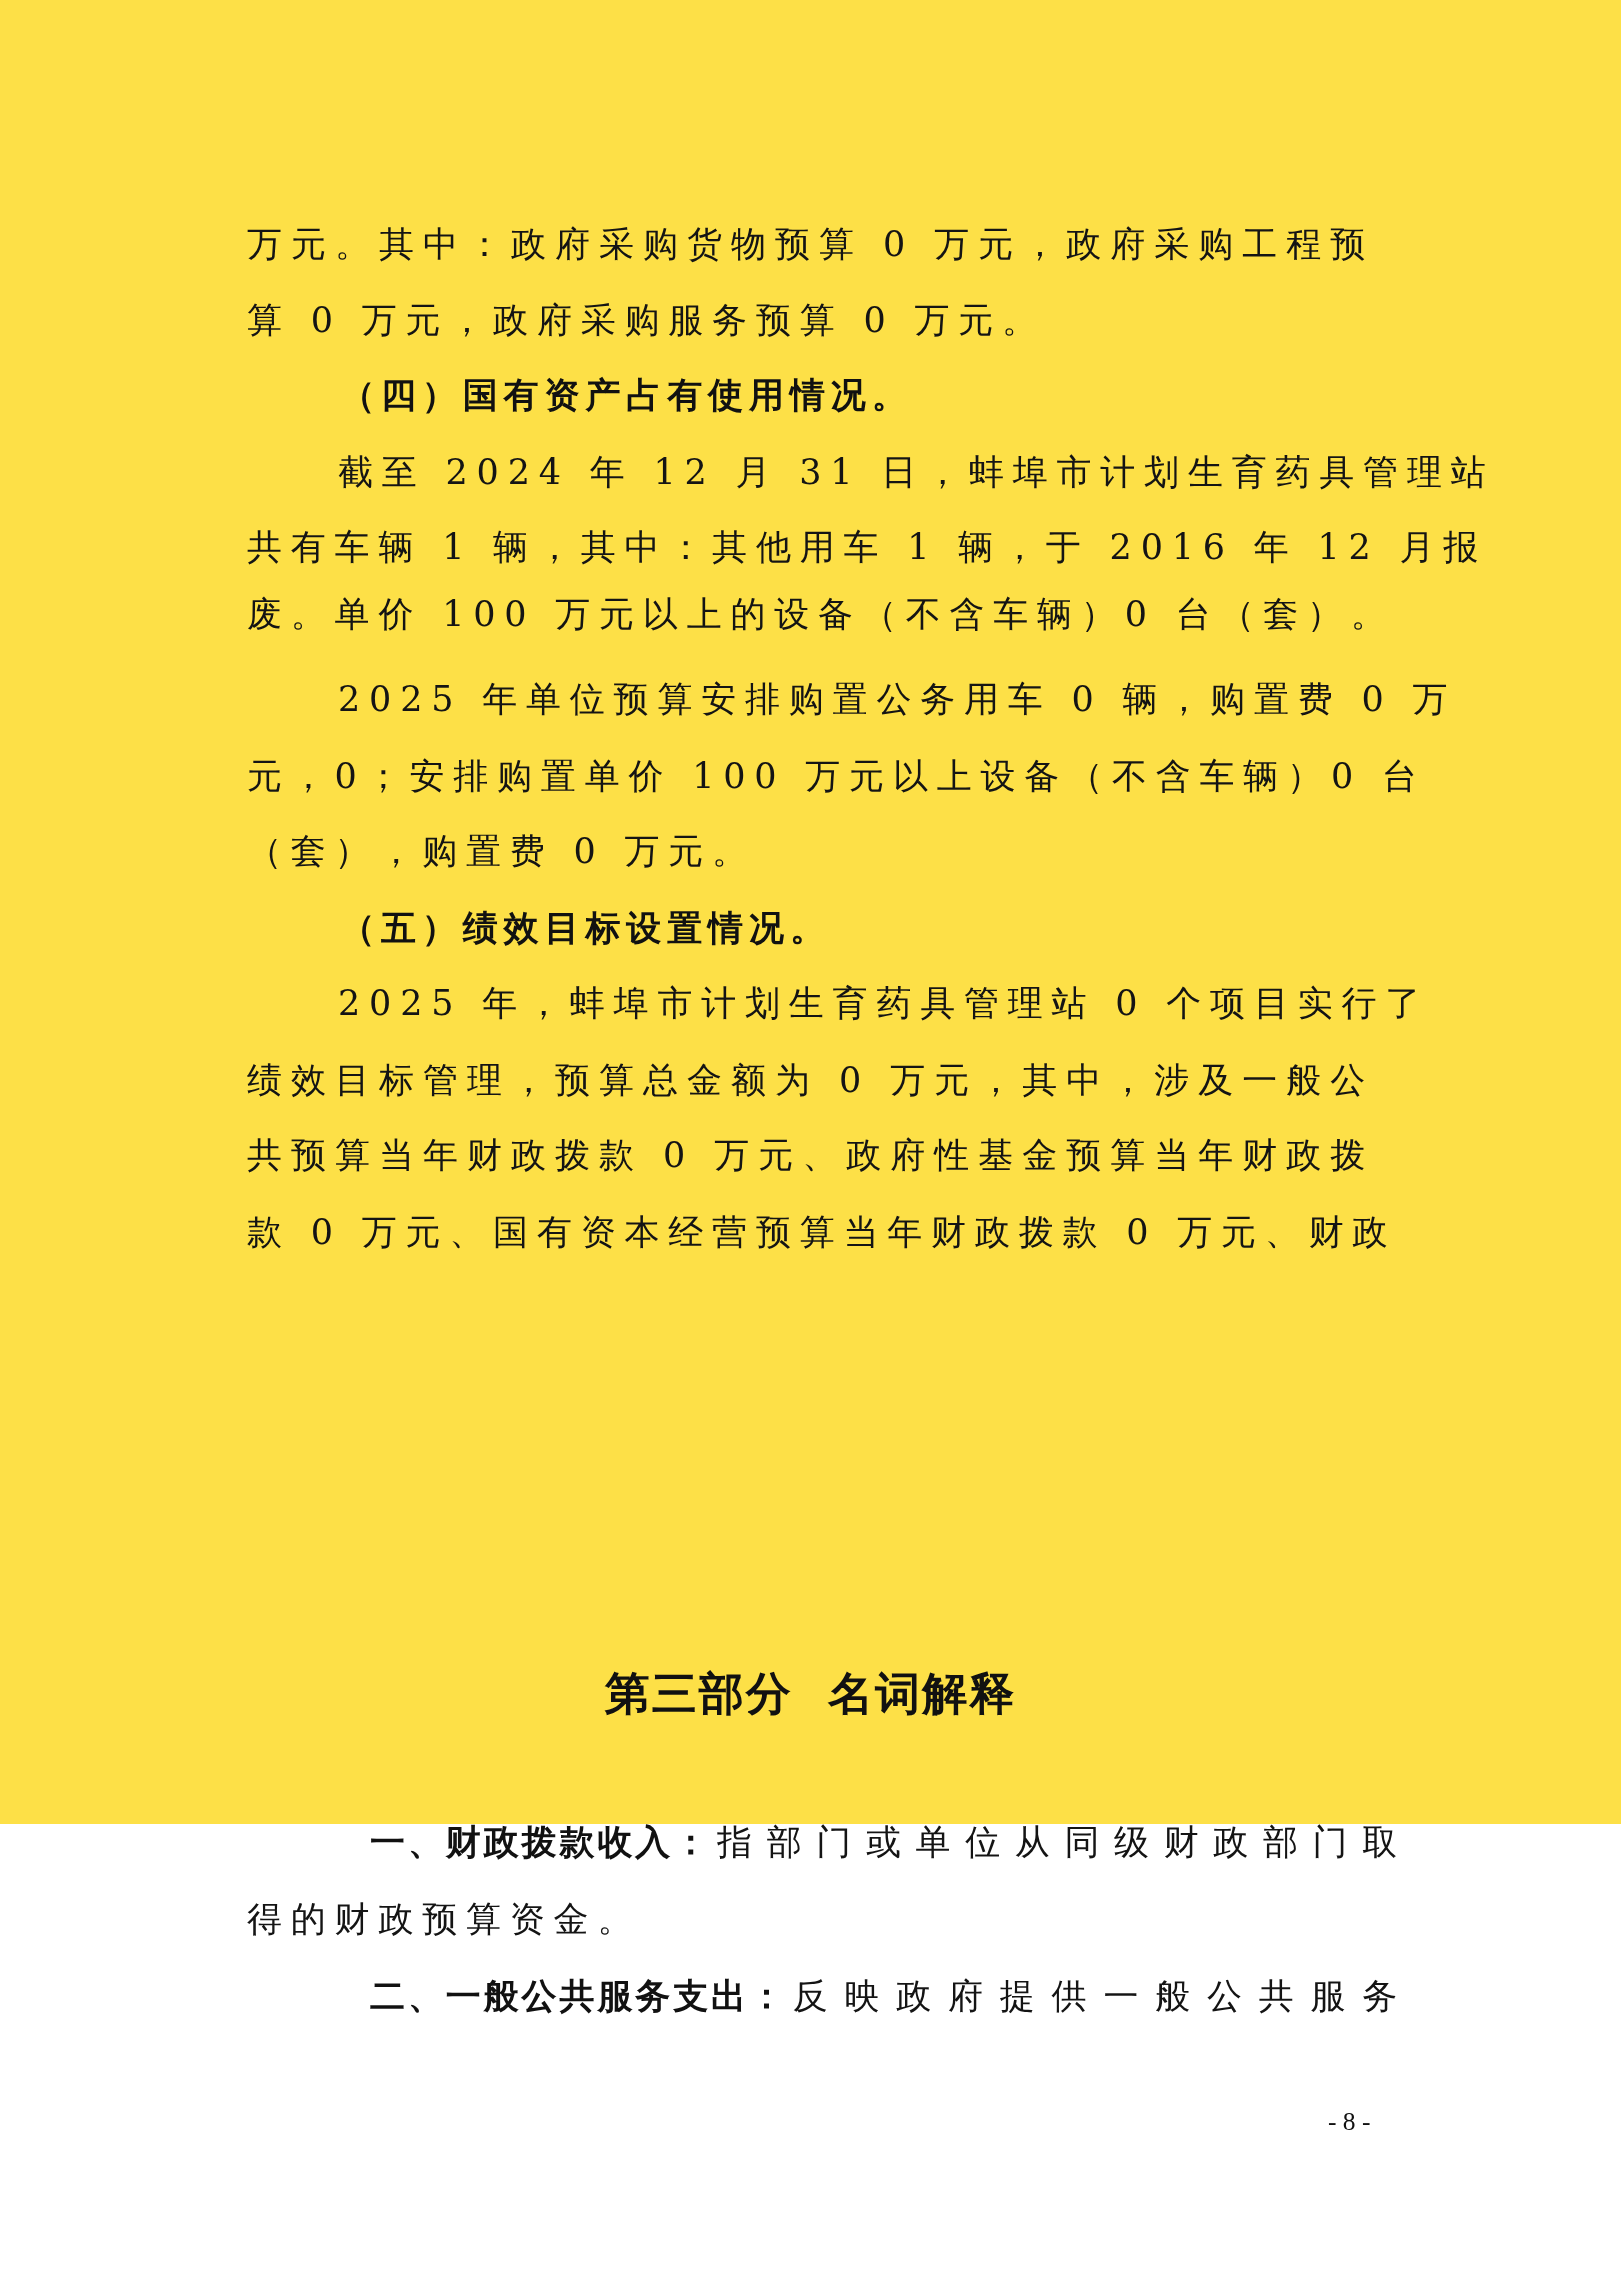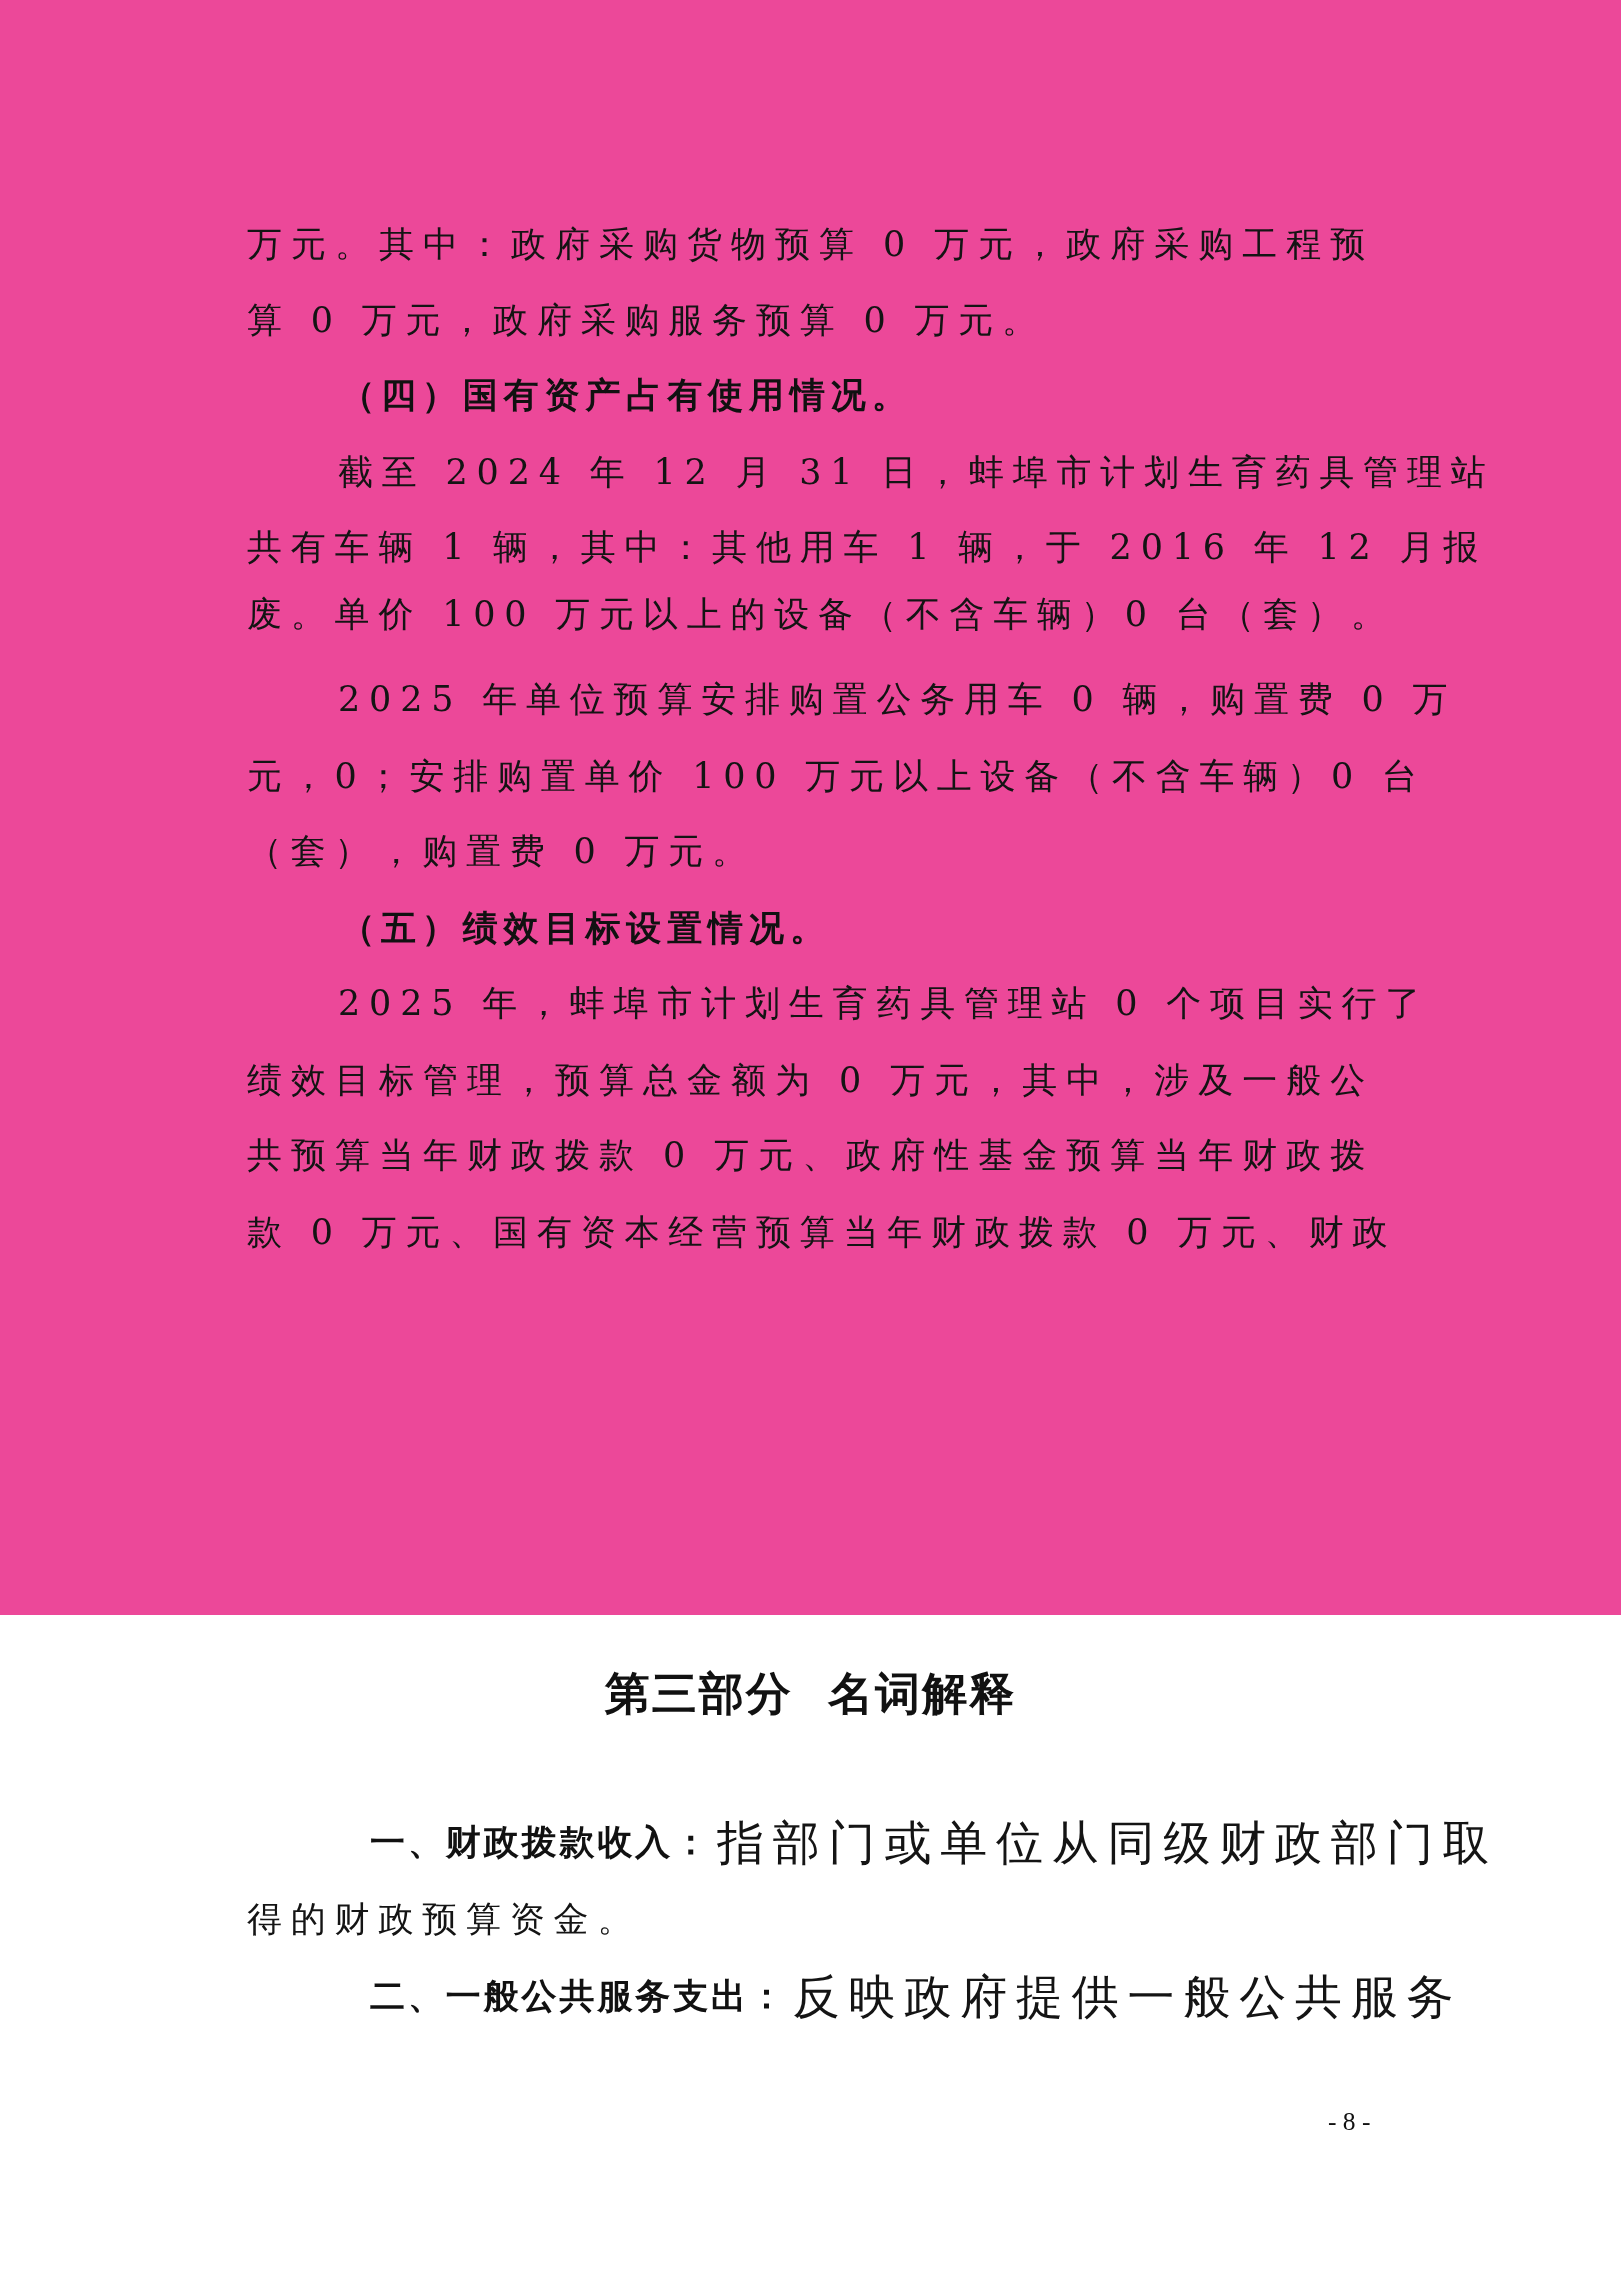--- a/index.html
+++ b/index.html
@@ -1,17 +1,17 @@
 <!DOCTYPE html>
 <html><head>
 <meta charset="utf-8">
 <style>
   html, body { margin: 0; padding: 0; background: #ffffff; }
   body { width: 1621px; height: 2293px; position: relative; overflow: hidden; }
-  .page { position: absolute; left: 0; top: 0; width: 1621px; height: 1615px; background: #ec4899; color: #111; }
+  .page { position: absolute; left: 0; top: 0; width: 1621px; height: 1824px; background: #fde047; color: #111; }
   .line {
     position: absolute; left: 247px; width: 1127px; height: 45px; line-height: 45px;
     font-family: "DejaVu Serif", "Liberation Serif", serif; font-size: 35px;
     letter-spacing: 8.8px; white-space: nowrap; color: #141414;
     text-align: justify; text-align-last: justify;
   }
   .line.last { text-align-last: left; }
   .line.indent { left: 338px; width: 1036px; }
   .subhead {
     position: absolute; left: 340px; height: 45px; line-height: 45px;
@@ -19,21 +19,21 @@
     font-size: 35px; letter-spacing: 5.9px; white-space: nowrap; color: #111;
   }
   .section-title {
     position: absolute; left: 0; width: 1621px; top: 1664px; text-align: center;
     font-family: "DejaVu Sans", "Liberation Sans", sans-serif; font-weight: bold;
     font-size: 45px; letter-spacing: 2px; white-space: pre; color: #111;
   }
   .term-line { position: absolute; left: 338px; width: 1036px; height: 45px; line-height: 45px; white-space: nowrap;
     display: flex; justify-content: space-between; margin-left: 32px; }
   .term-label { font-family: "DejaVu Sans", "Liberation Sans", sans-serif; font-weight: bold; font-size: 35px; letter-spacing: 2.9px; color:#111; }
-  .term-text { flex: 1; margin-left: 5.9px; font-family: "DejaVu Serif", "Liberation Serif", serif; font-size: 47px; letter-spacing: 8.8px; color:#141414; text-align: justify; text-align-last: justify; }
+  .term-text { flex: 1; margin-left: 5.9px; font-family: "DejaVu Serif", "Liberation Serif", serif; font-size: 35px; letter-spacing: 8.8px; color:#141414; text-align: justify; text-align-last: justify; }
   .page-number {
     position: absolute; left: 1328px; top: 2107px; font-family: "Liberation Serif", serif;
     font-size: 25.5px; color: #111; white-space: pre;
   }
 </style>
 </head>
 <body>
 
 <div class="page">
 

